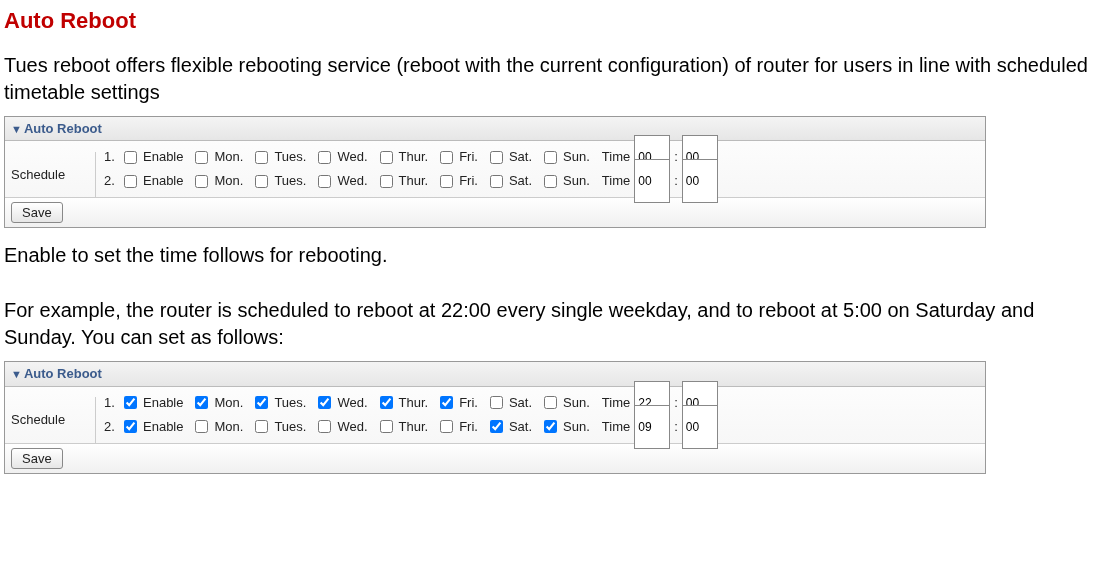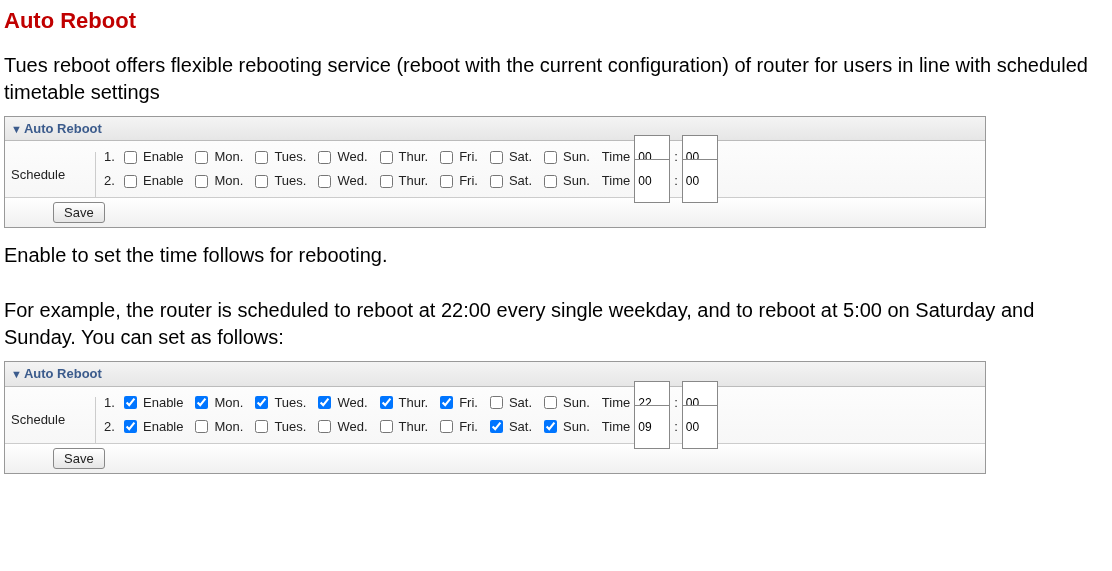--- a/index.html
+++ b/index.html
@@ -91,21 +91,20 @@
     background: linear-gradient(#fff, #f0f0f0);
   }
   button.save-btn {
     font-family: inherit;
     font-size: 13px;
     padding: 2px 10px;
     border: 1px solid #888;
     border-radius: 3px;
     background: linear-gradient(#fff, #e6e6e6);
     color: #222;
-    margin-left: 42px;
   }
   .gap { height: 18px; }
 </style>
 </head>
 <body>
 
 <h2 class="page-title">Auto Reboot</h2>
 
 <p class="body-text">Tues reboot offers flexible rebooting service (reboot with the current configuration) of router for users in line with scheduled timetable settings</p>
 

